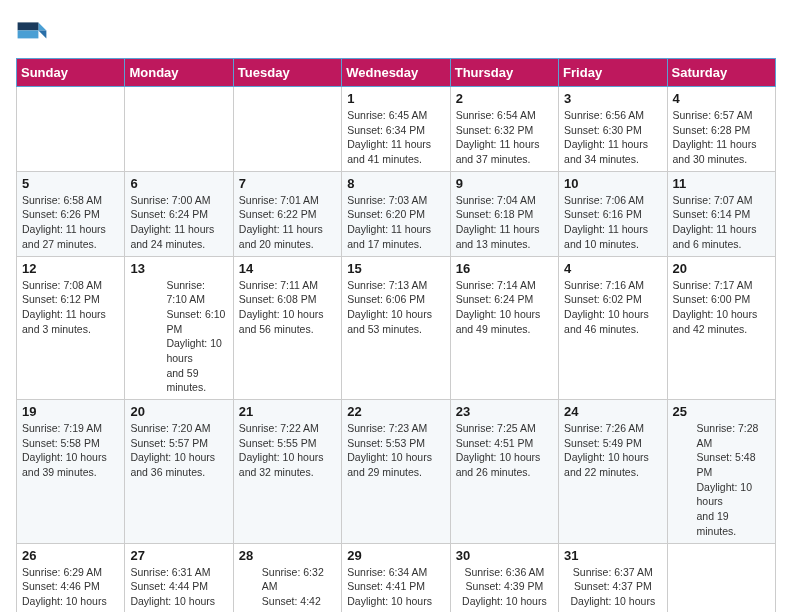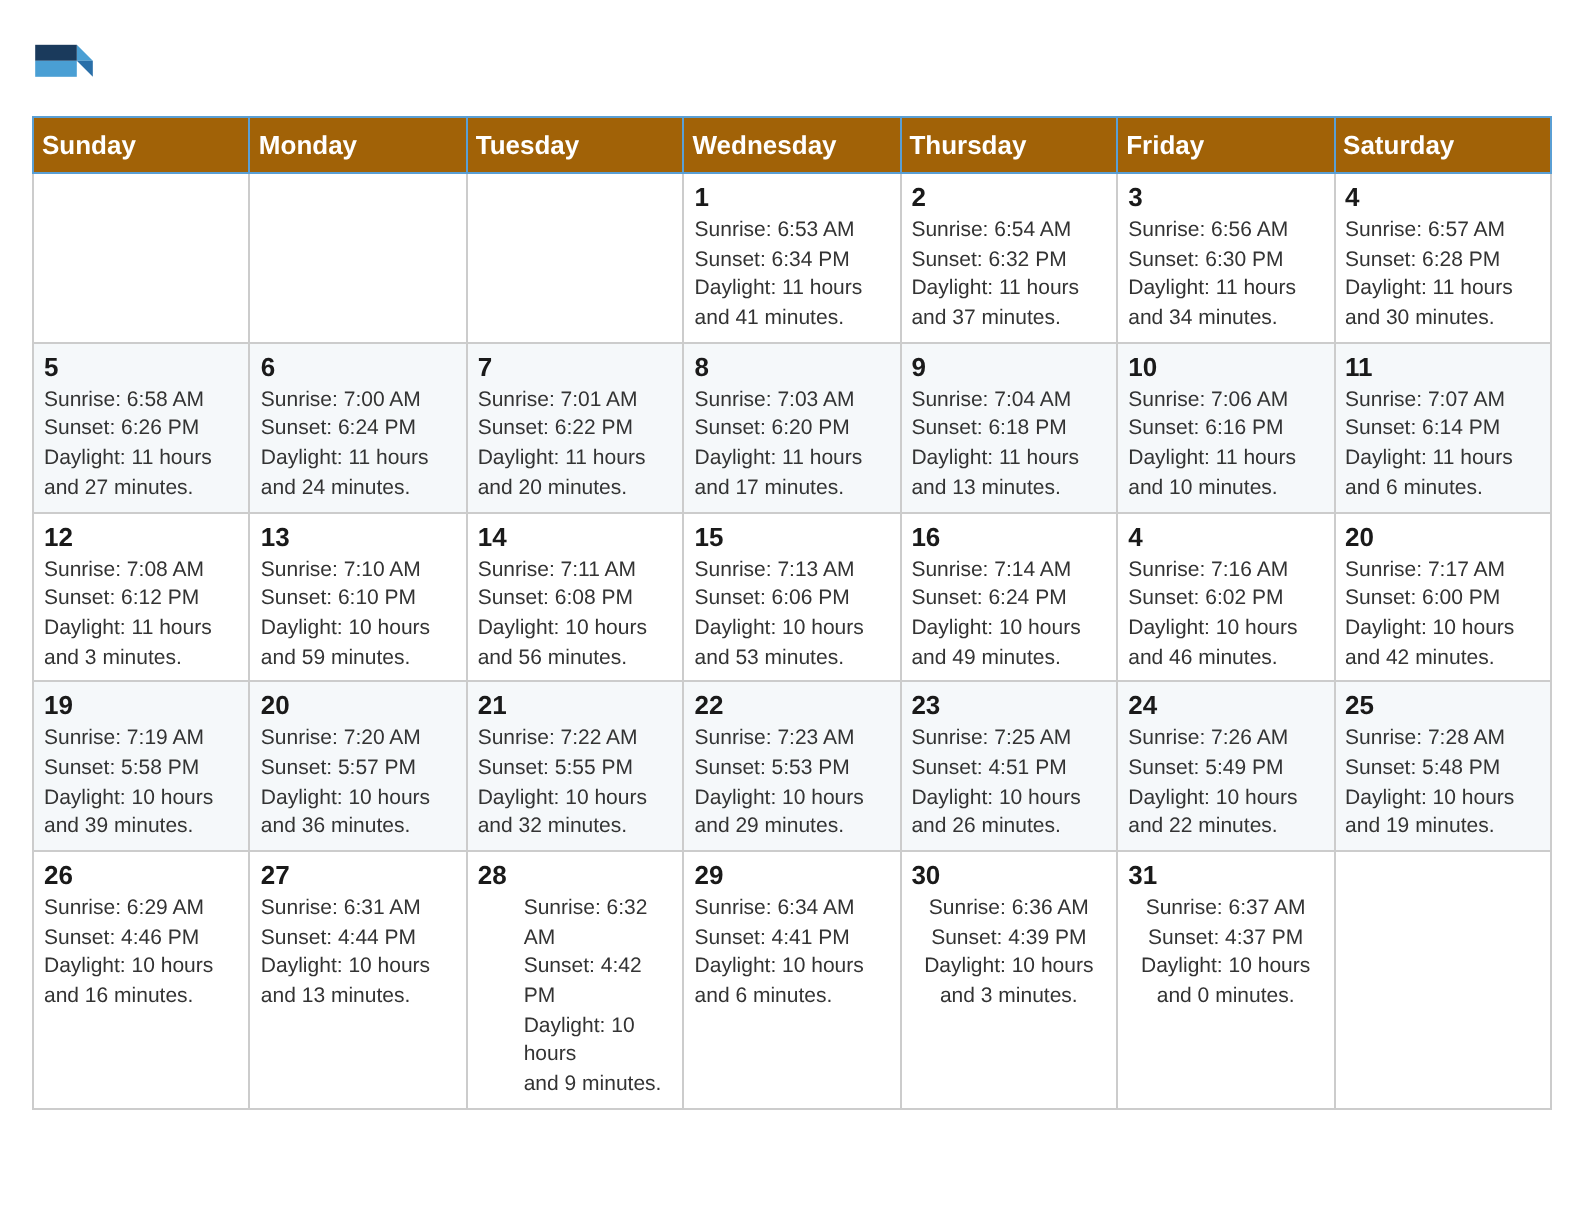--- a/index.html
+++ b/index.html
@@ -45,21 +45,21 @@
     .location-title {
       font-size: 16px;
       color: #444;
     }
     .calendar {
       width: 100%;
       border-collapse: collapse;
       border: 1px solid #ccc;
     }
     .calendar th {
-      background-color: #a16207;
+      background-color: #be185d;
       color: #fff;
       font-size: 13px;
       font-weight: bold;
       padding: 6px 4px;
       text-align: left;
       border: 1px solid #5a9fd4;
     }
     .calendar td {
       vertical-align: top;
       border: 1px solid #ccc;
@@ -125,21 +125,21 @@
         <th>Saturday</th>
       </tr>
   </thead>
   <tbody id="calendar-body">
   <tr>
         <td class="empty-cell"></td>
         <td class="empty-cell"></td>
         <td class="empty-cell"></td>
         <td>
           <span class="day-number">1</span>
-          <div class="day-info" style="white-space: pre-line;">Sunrise: 6:53 AM
+          <div class="day-info" style="white-space: pre-line;">Sunrise: 6:45 AM
 Sunset: 6:34 PM
 Daylight: 11 hours
 and 41 minutes.</div>
         </td>
         <td>
           <span class="day-number">2</span>
           <div class="day-info" style="white-space: pre-line;">Sunrise: 6:54 AM
 Sunset: 6:32 PM
 Daylight: 11 hours
 and 37 minutes.</div>
@@ -213,21 +213,21 @@
       <tr>
         <td>
           <span class="day-number">12</span>
           <div class="day-info" style="white-space: pre-line;">Sunrise: 7:08 AM
 Sunset: 6:12 PM
 Daylight: 11 hours
 and 3 minutes.</div>
         </td>
         <td>
           <span class="day-number">13</span>
-          <div class="day-info" style="white-space: pre-line;">Sunrise: 7:10 AM
+          <div class="day-info" style="white-space: pre-line; margin-left: 36px;">Sunrise: 7:10 AM
 Sunset: 6:10 PM
 Daylight: 10 hours
 and 59 minutes.</div>
         </td>
         <td>
           <span class="day-number">14</span>
           <div class="day-info" style="white-space: pre-line;">Sunrise: 7:11 AM
 Sunset: 6:08 PM
 Daylight: 10 hours
 and 56 minutes.</div>
@@ -299,21 +299,21 @@
         </td>
         <td>
           <span class="day-number">24</span>
           <div class="day-info" style="white-space: pre-line;">Sunrise: 7:26 AM
 Sunset: 5:49 PM
 Daylight: 10 hours
 and 22 minutes.</div>
         </td>
         <td>
           <span class="day-number">25</span>
-          <div class="day-info" style="white-space: pre-line;">Sunrise: 7:28 AM
+          <div class="day-info" style="white-space: pre-line; margin-left: 24px;">Sunrise: 7:28 AM
 Sunset: 5:48 PM
 Daylight: 10 hours
 and 19 minutes.</div>
         </td>
       </tr>
       <tr>
         <td>
           <span class="day-number">26</span>
           <div class="day-info" style="white-space: pre-line;">Sunrise: 6:29 AM
 Sunset: 4:46 PM

